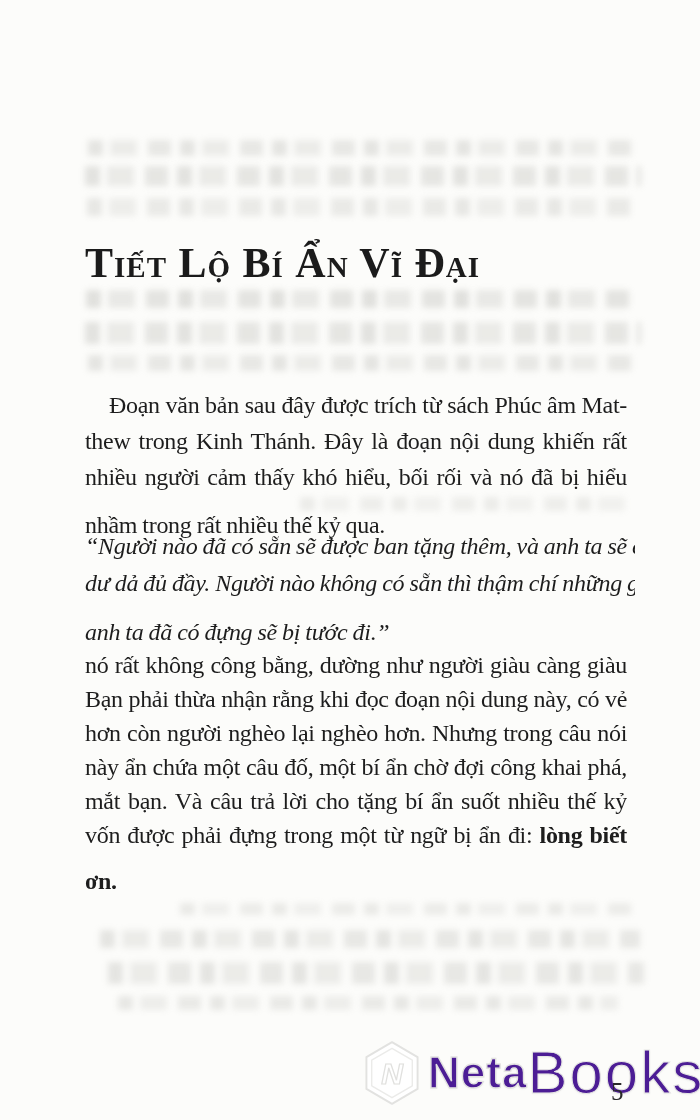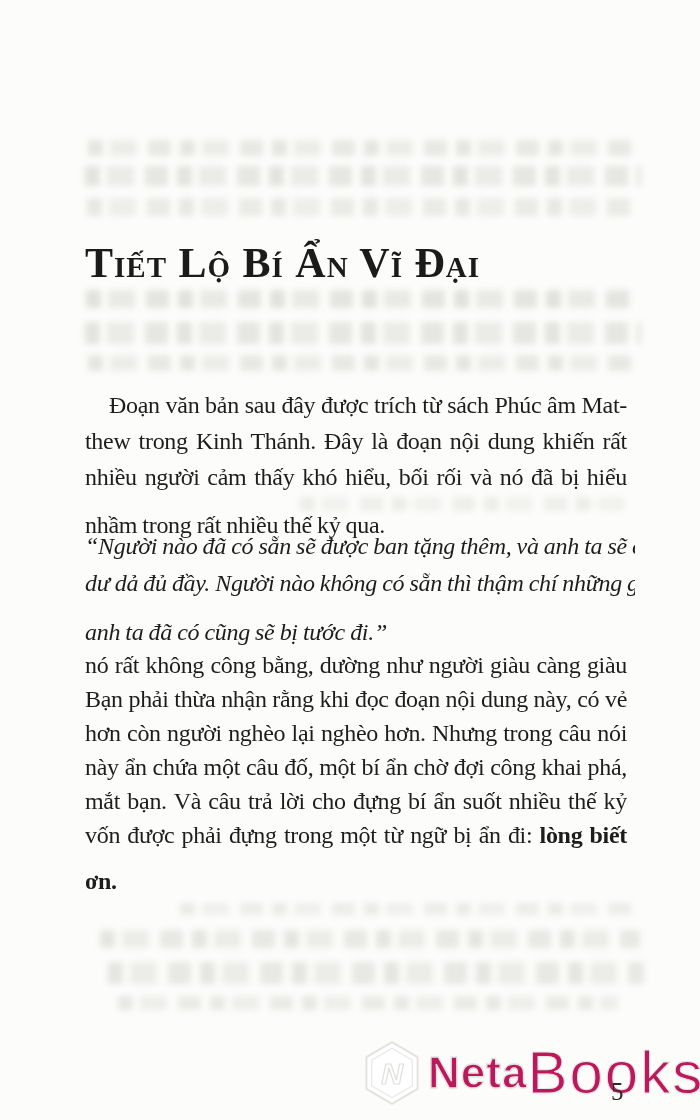--- a/index.html
+++ b/index.html
@@ -89,21 +89,21 @@
   .watermark {
     position: absolute;
     left: 362px; top: 1038px;
     display: flex;
     align-items: center;
     pointer-events: none;
   }
   .wm-logo { width: 60px; height: 70px; margin-right: 6px; }
   .wm-text {
     font-family: "Liberation Sans", "DejaVu Sans", sans-serif;
-    color: #be185d;
+    color: #4c1d95;
     -webkit-text-stroke: 1.3px #e3e3e1;
     text-shadow: 0 1px 2px rgba(120,120,115,0.10);
     white-space: nowrap;
     line-height: 70px;
   }
   .wm-neta  { font-size: 44px; font-weight: bold; letter-spacing: 1px; }
   .wm-books { font-size: 60px; font-weight: normal; -webkit-text-stroke: 1px #e6e6e4; letter-spacing: 2px; }
   .wm-vn    { font-size: 31px; font-weight: bold; -webkit-text-stroke: 1px #e6e6e4; letter-spacing: 1px; font-style: italic; }
 
   
@@ -136,29 +136,29 @@
   <div class="textblock" id="para1">
     <div class="line indent">Đoạn văn bản sau đây được trích từ sách Phúc âm Mat-</div>
     <div class="line">thew trong Kinh Thánh. Đây là đoạn nội dung khiến rất</div>
     <div class="line">nhiều người cảm thấy khó hiểu, bối rối và nó đã bị hiểu</div>
     <div class="line lastline">nhầm trong rất nhiều thế kỷ qua.</div>
   </div>
 
   <div class="textblock" id="quote">
     <div class="line">“Người nào đã có sẵn sẽ được ban tặng thêm, và anh ta sẽ có</div>
     <div class="line">dư dả đủ đầy. Người nào không có sẵn thì thậm chí những gì</div>
-    <div class="line lastline">anh ta đã có cũng sẽ bị tước đi.”</div>
+    <div class="line lastline">anh ta đã có đựng sẽ bị tước đi.”</div>
   </div>
 
   <div class="textblock" id="para2">
     <div class="line">nó rất không công bằng, dường như người giàu càng giàu</div>
     <div class="line">Bạn phải thừa nhận rằng khi đọc đoạn nội dung này, có vẻ</div>
     <div class="line">hơn còn người nghèo lại nghèo hơn. Nhưng trong câu nói</div>
     <div class="line">này ẩn chứa một câu đố, một bí ẩn chờ đợi công khai phá,</div>
-    <div class="line">mắt bạn. Và câu trả lời cho đựng bí ẩn suốt nhiều thế kỷ</div>
+    <div class="line">mắt bạn. Và câu trả lời cho tặng bí ẩn suốt nhiều thế kỷ</div>
     <div class="line"><span>vốn được phải đựng trong một từ ngữ bị ẩn đi: </span><span class="bold">lòng biết</span></div>
     <div class="line lastline bold">ơn.</div>
   </div>
 
   <div class="watermark">
     <svg class="wm-logo" viewBox="0 0 68 76">
       <polygon points="34,3 63,20 63,56 34,73 5,56 5,20" fill="#ffffff" stroke="#e2e2e0" stroke-width="2.2" stroke-linejoin="round"></polygon>
       <polygon points="34,10 57,23.5 57,52.5 34,66 11,52.5 11,23.5" fill="none" stroke="#ebebe9" stroke-width="1.6" stroke-linejoin="round"></polygon>
       <text x="34" y="51" text-anchor="middle" font-family="Liberation Sans, DejaVu Sans, sans-serif" font-size="34" font-weight="bold" font-style="italic" fill="#ffffff" stroke="#e0e0de" stroke-width="1.4">N</text>
     </svg>

